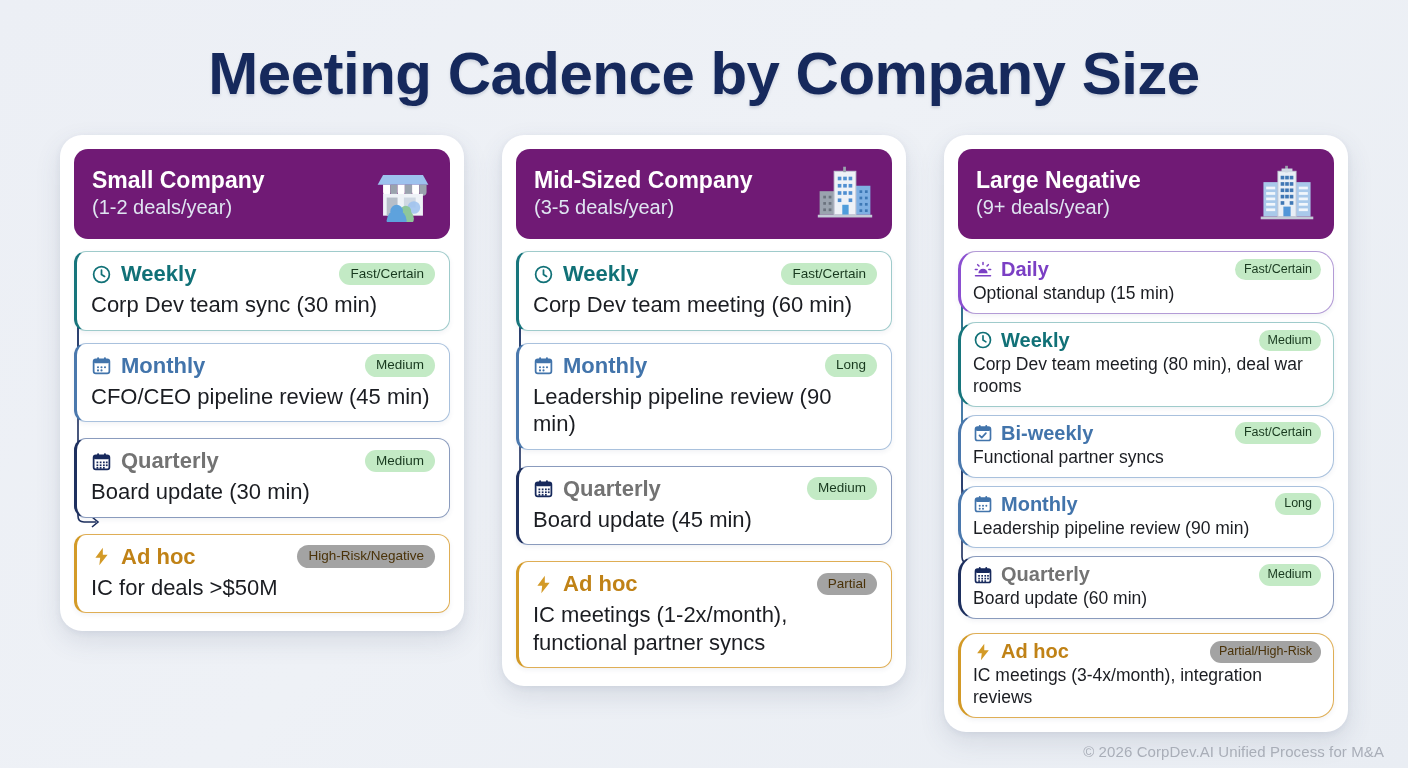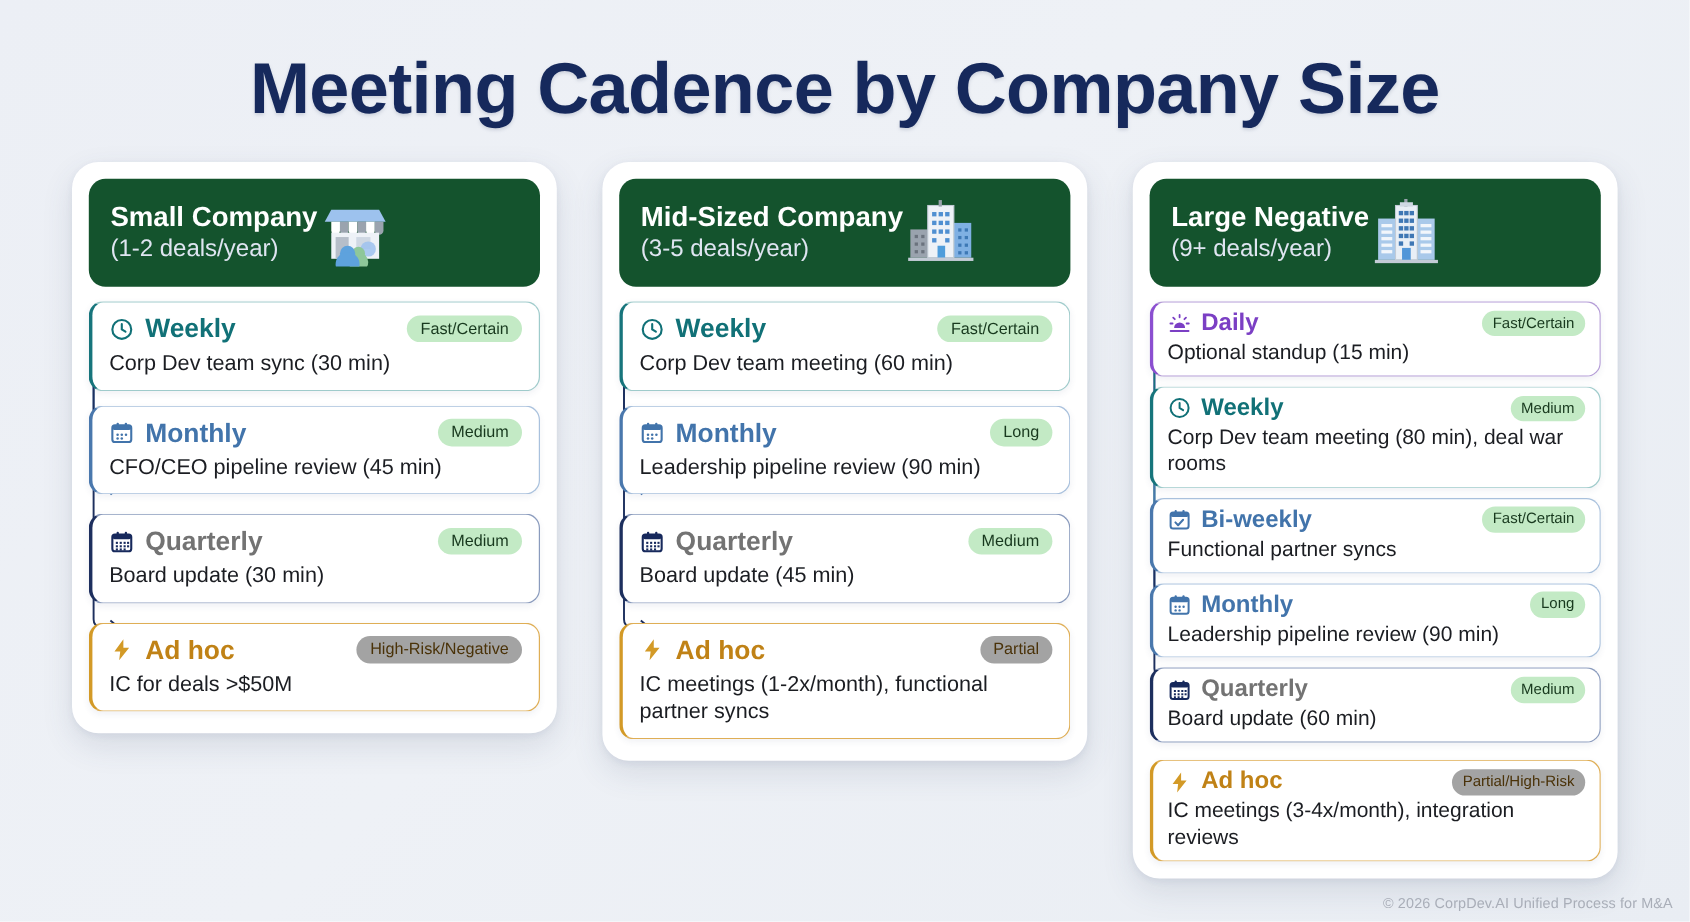--- a/index.html
+++ b/index.html
@@ -37,25 +37,26 @@
     background: #ffffff;
     border-radius: 22px;
     padding: 14px 14px 18px 14px;
     box-shadow: 0 10px 26px rgba(60,75,110,0.13), 0 2px 6px rgba(60,75,110,0.07);
     position: relative;
   }
   .card.dense { padding-bottom: 14px; }
 
   
   .card-head {
-    background: #14532d;
+    background: #701a75;
     border-radius: 14px;
     padding: 13px 16px 15px 18px;
     display: flex;
     align-items: center;
+    justify-content: space-between;
     min-height: 76px;
   }
   .card-head-text { display: flex; flex-direction: column; }
   .card-title {
     color: #ffffff;
     font-size: 23px;
     font-weight: bold;
     line-height: 1.16;
     white-space: nowrap;
   }
@@ -97,21 +98,21 @@
     background: #ffffff;
     border: 1.6px solid #cfd8e6;
     border-left-width: 3px;
     border-radius: 12px;
     padding: 9px 14px 11px 14px;
     margin-bottom: 12px;
     box-shadow: 0 2px 5px rgba(60,75,110,0.07);
   }
   .row:last-child { margin-bottom: 0; }
   .row.spaced { margin-bottom: 16px; }
-  .row.tight { padding: 6px 12px 8px 12px; margin-bottom: 8px; }
+  .row.tight { padding: 6px 12px 8px 12px; margin-bottom: 8px; border-radius: 18px; }
 
   .row-top {
     display: flex;
     align-items: center;
     justify-content: space-between;
     gap: 8px;
   }
   .row-label {
     display: flex;
     align-items: center;
@@ -130,21 +131,21 @@
     padding: 4px 11px 5px 11px;
     border-radius: 999px;
     white-space: nowrap;
     line-height: 1;
   }
   .row.tight .badge { font-size: 12.5px; padding: 4px 9px 5px 9px; }
   .badge.green { background: #c3eac5; color: #18391e; }
   .badge.amber { background: #a3a3a3; color: #4a3208; }
 
   .row-desc {
-    font-size: 18px;
+    font-size: 22px;
     color: #1b1d22;
     line-height: 1.25;
     margin-top: 4px;
   }
   .row.tight .row-desc { font-size: 17.5px; margin-top: 2px; }
 
   
   .f-daily     { border-color: #b39bd6; border-left-color: #8b4fd0; }
   .f-daily     .row-label { color: #7b3fc4; }
   .f-weekly    { border-color: #9fcbcb; border-left-color: #17757c; }
@@ -156,23 +157,23 @@
   .f-quarterly { border-color: #8a9bbd; border-left-color: #1d2f5e; }
   .f-quarterly .row-label { color: #737373; }
   .f-adhoc     { border-color: #dfae55; border-left-color: #d39a27; }
   .f-adhoc     .row-label { color: #c08216; }
 
   .adhoc-gap { margin-top: 16px; }
 
   
   .footer {
     position: absolute;
-    right: 14px;
+    right: 24px;
     bottom: 8px;
-    font-size: 12px;
+    font-size: 15px;
     color: #a9aeb8;
     letter-spacing: 0.1px;
   }
 </style>
 </head>
 <body>
 
 <h1 class="title">Meeting Cadence by Company Size</h1>
 
 <div class="board">

